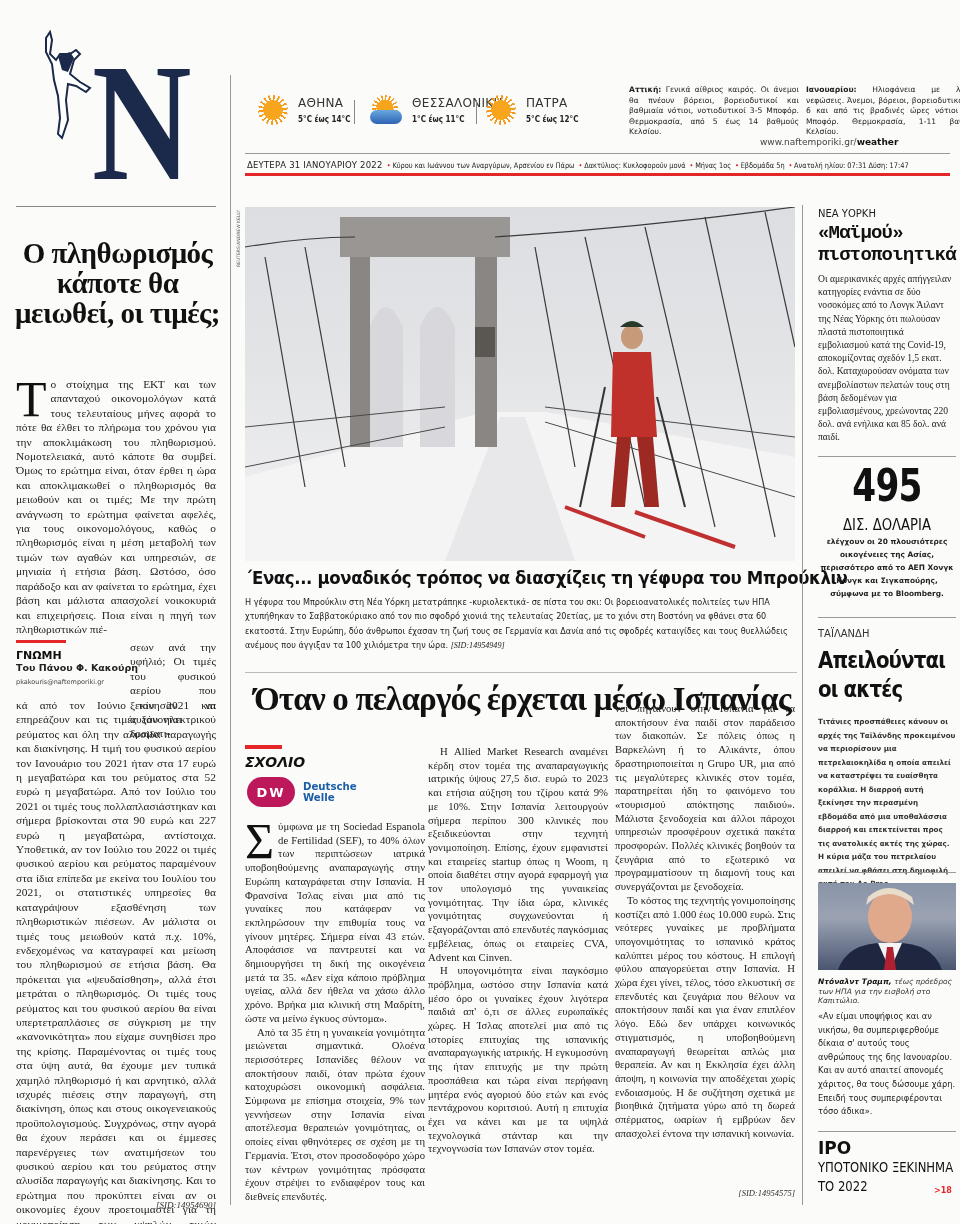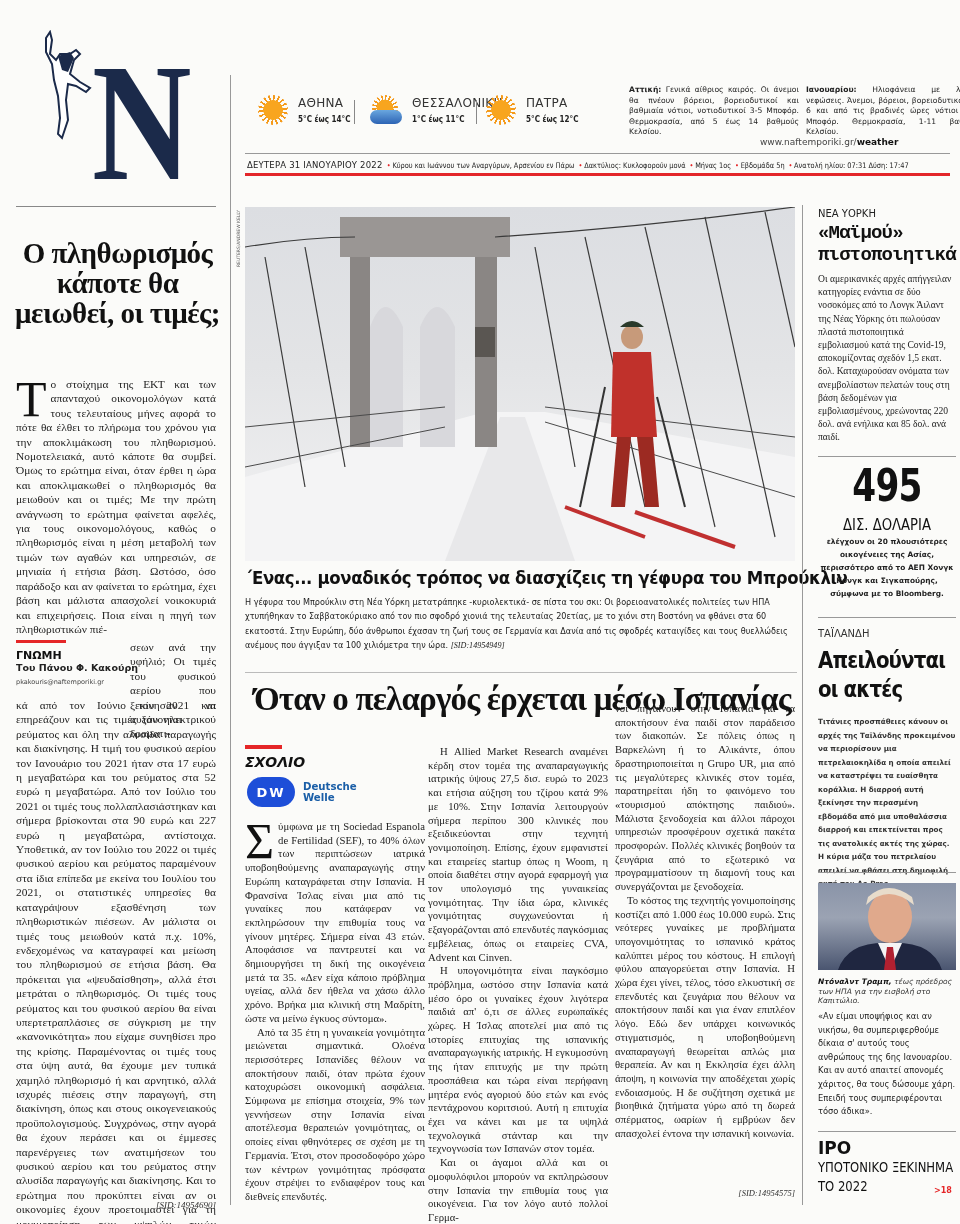--- a/index.html
+++ b/index.html
@@ -61,21 +61,21 @@
   #photo-title { left: 245px; top: 567px; width: 560px; font-family: "DejaVu Sans", sans-serif; font-size: 18px; color: #111; letter-spacing: -0.4px; white-space: nowrap; transform: scaleX(0.92); transform-origin: left; }
   #photo-caption { left: 245px; top: 595px; width: 552px; font-family: "DejaVu Sans", sans-serif; font-size: 8.1px; line-height: 14.4px; color: #222; }
   #photo-caption .sid { font-family: "Liberation Serif", serif; font-style: italic; }
   #hrule-mid { left: 245px; top: 672px; width: 552px; height: 1px; background: #bbb; }
 
   
   #spain-title { left: 254px; top: 681px; width: 545px; font-family: "Liberation Serif", serif; font-size: 33px; color: #111; letter-spacing: -0.8px; white-space: nowrap; }
   #spain-redbar { left: 245px; top: 745px; width: 37px; height: 4px; background: #e52628; }
   #spain-section { left: 245px; top: 754px; font-family: "DejaVu Sans", sans-serif; font-weight: bold; font-size: 14px; color: #111; font-style: italic; }
   #dw-logo { left: 247px; top: 776px; width: 150px; height: 32px; display: flex; align-items: center; gap: 8px; }
-  #dw-circle { width: 48px; height: 30px; border-radius: 15px; background: #1d4ed8; color: #fff; font-family: "DejaVu Sans", sans-serif; font-weight: bold; font-size: 13px; display: flex; align-items: center; justify-content: center; letter-spacing: 2px; }
+  #dw-circle { width: 48px; height: 30px; border-radius: 15px; background: #be185d; color: #fff; font-family: "DejaVu Sans", sans-serif; font-weight: bold; font-size: 13px; display: flex; align-items: center; justify-content: center; letter-spacing: 2px; }
   #dw-name { font-family: "DejaVu Sans", sans-serif; font-weight: bold; font-size: 10.2px; line-height: 11px; color: #1a5ea7; }
 
   .col-serif { font-family: "Liberation Serif", serif; font-size: 10.7px; line-height: 13.7px; text-align: justify; color: #222; }
   .col-serif p { text-indent: 12px; }
   .col-serif p.noi { text-indent: 0; }
   #spain-col1 { left: 245px; top: 820px; width: 180px; }
   #spain-dropcap { float: left; font-family: "Liberation Serif", serif; font-size: 50px; line-height: 38px; margin: 2px 4px 0 0; color: #111; }
   #spain-col2 { left: 428px; top: 745px; width: 180px; }
   #spain-col3 { left: 615px; top: 702px; width: 180px; }
   #spain-sid { left: 700px; top: 1188px; width: 95px; text-align: right; font-style: italic; font-size: 8.5px; color: #333; }
@@ -243,21 +243,20 @@
   </div>
 </div>
 
 <div id="spain-col1" class="abs col-serif">
   <p class="noi"><span id="spain-dropcap">Σ</span><span>ύμφωνα με τη Sociedad Espanola de Fertilidad (SEF), το 40% όλων των περιπτώσεων ιατρικά υποβοηθούμενης αναπαραγωγής στην Ευρώπη καταγράφεται στην Ισπανία. Η Φρανσίνα Ίσλας είναι μια από τις γυναίκες που κατάφεραν να εκπληρώσουν την επιθυμία τους να γίνουν μητέρες. Σήμερα είναι 43 ετών. Αποφάσισε να παντρευτεί και να δημιουργήσει τη δική της οικογένεια μετά τα 35. «Δεν είχα κάποιο πρόβλημα υγείας, αλλά δεν ήθελα να χάσω άλλο χρόνο. Βρήκα μια κλινική στη Μαδρίτη, ώστε να μείνω έγκυος σύντομα».</span></p>
   <p>Από τα 35 έτη η γυναικεία γονιμότητα μειώνεται σημαντικά. Ολοένα περισσότερες Ισπανίδες θέλουν να αποκτήσουν παιδί, όταν πρώτα έχουν κατοχυρώσει οικονομική ασφάλεια. Σύμφωνα με επίσημα στοιχεία, 9% των γεννήσεων στην Ισπανία είναι αποτέλεσμα θεραπειών γονιμότητας, οι οποίες είναι φθηνότερες σε σχέση με τη Γερμανία. Έτσι, στον προσοδοφόρο χώρο των κέντρων γονιμότητας πρόσφατα έχουν στρέψει το ενδιαφέρον τους και διεθνείς επενδυτές.</p>
 </div>
 <div id="spain-col2" class="abs col-serif">
   <p>Η Allied Market Research αναμένει κέρδη στον τομέα της αναπαραγωγικής ιατρικής ύψους 27,5 δισ. ευρώ το 2023 και ετήσια αύξηση του τζίρου κατά 9% με 10%. Στην Ισπανία λειτουργούν σήμερα περίπου 300 κλινικές που εξειδικεύονται στην τεχνητή γονιμοποίηση. Επίσης, έχουν εμφανιστεί και εταιρείες startup όπως η Woom, η οποία διαθέτει στην αγορά εφαρμογή για τον υπολογισμό της γυναικείας γονιμότητας. Την ίδια ώρα, κλινικές γονιμότητας συγχωνεύονται ή εξαγοράζονται από επενδυτές παγκόσμιας εμβέλειας, όπως οι εταιρείες CVA, Advent και Cinven.</p>
   <p>Η υπογονιμότητα είναι παγκόσμιο πρόβλημα, ωστόσο στην Ισπανία κατά μέσο όρο οι γυναίκες έχουν λιγότερα παιδιά απ' ό,τι σε άλλες ευρωπαϊκές χώρες. Η Ίσλας αποτελεί μια από τις ιστορίες επιτυχίας της ισπανικής αναπαραγωγικής ιατρικής. Η εγκυμοσύνη της ήταν επιτυχής με την πρώτη προσπάθεια και τώρα είναι περήφανη μητέρα ενός αγοριού δύο ετών και ενός πεντάχρονου κοριτσιού. Αυτή η επιτυχία έχει να κάνει και με τα υψηλά τεχνολογικά στάνταρ και την τεχνογνωσία των Ισπανών στον τομέα.</p>
-  <p>Και οι άγαμοι αλλά και οι ομοφυλόφιλοι μπορούν να εκπληρώσουν στην Ισπανία την επιθυμία τους για οικογένεια. Για τον λόγο αυτό πολλοί Γερμα-</p>
 </div>
 <div id="spain-col3" class="abs col-serif">
   <p class="noi">νοί πηγαίνουν στην Ισπανία για να αποκτήσουν ένα παιδί στον παράδεισο των διακοπών. Σε πόλεις όπως η Βαρκελώνη ή το Αλικάντε, όπου δραστηριοποιείται η Grupo UR, μια από τις μεγαλύτερες κλινικές στον τομέα, παρατηρείται ήδη το φαινόμενο του «τουρισμού απόκτησης παιδιού». Μάλιστα ξενοδοχεία και άλλοι πάροχοι υπηρεσιών προσφέρουν σχετικά πακέτα προσφορών. Πολλές κλινικές βοηθούν τα ζευγάρια από το εξωτερικό να προγραμματίσουν τη διαμονή τους και συνεργάζονται με ξενοδοχεία.</p>
   <p>Το κόστος της τεχνητής γονιμοποίησης κοστίζει από 1.000 έως 10.000 ευρώ. Στις νεότερες γυναίκες με προβλήματα υπογονιμότητας το ισπανικό κράτος καλύπτει μέρος του κόστους. Η επιλογή φύλου απαγορεύεται στην Ισπανία. Η χώρα έχει γίνει, τέλος, τόσο ελκυστική σε επενδυτές και ζευγάρια που θέλουν να αποκτήσουν παιδί και για έναν επιπλέον λόγο. Εδώ δεν υπάρχει κοινωνικός στιγματισμός, η υποβοηθούμενη αναπαραγωγή θεωρείται απλώς μια θεραπεία. Αν και η Εκκλησία έχει άλλη άποψη, η κοινωνία την αποδέχεται χωρίς ενδοιασμούς. Η δε συζήτηση σχετικά με βιοηθικά ζητήματα γύρω από τη δωρεά σπέρματος, ωαρίων ή εμβρύων δεν απασχολεί έντονα την ισπανική κοινωνία.</p>
 </div>
 <div id="spain-sid" class="abs">[SID:14954575]</div>
 
 <div id="vrule-right" class="abs"></div>
 
 <div id="ny-kicker" class="abs rc">ΝΕΑ ΥΟΡΚΗ</div>

